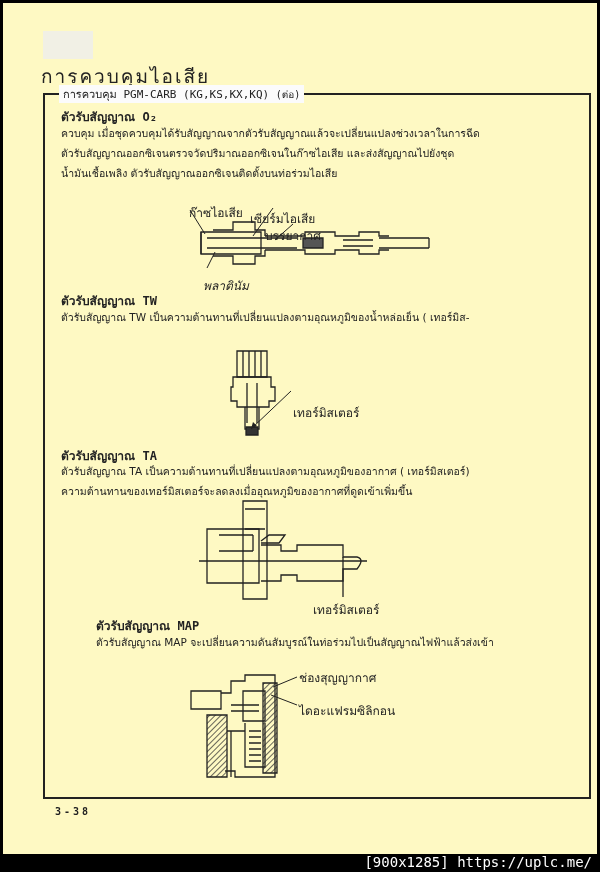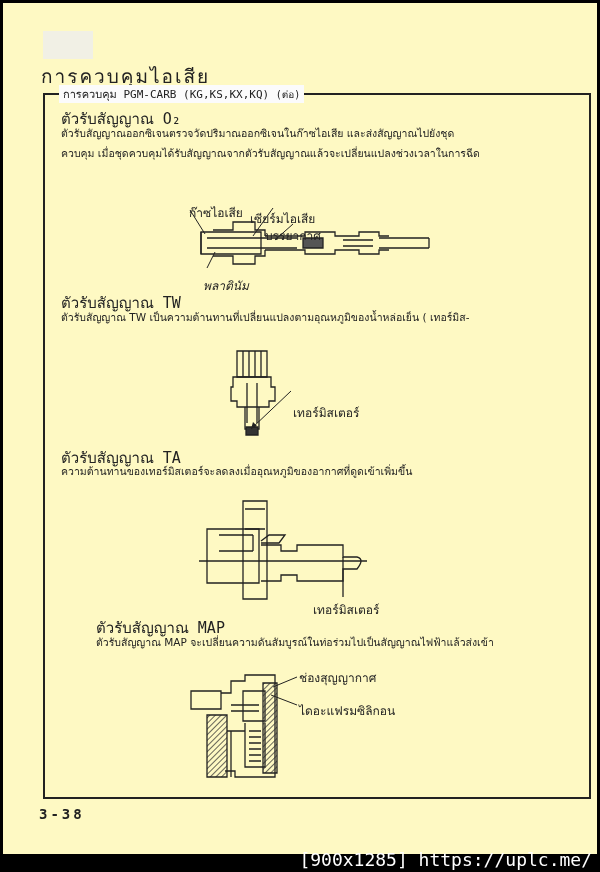--- a/index.html
+++ b/index.html
@@ -22,59 +22,60 @@
     .section-box {
       position: absolute; left: 40px; top: 90px; width: 548px; height: 706px;
       border: 2px solid #222; box-sizing: border-box;
     }
     .box-legend {
       position: absolute; left: 56px; top: 82px; background: #fbfbfb; padding: 0 4px;
       font-family: "DejaVu Sans Mono", monospace; font-size: 11px; color: #222;
     }
     .box-legend .cont { font-size: 10px; }
     .sec-head {
-      position: absolute; font-family: "DejaVu Sans Mono", monospace; font-weight: normal;
-      font-size: 15px; color: #222;
+      position: absolute; font-family: "DejaVu Sans Mono", monospace; font-weight: bold;
+      font-size: 12px; color: #222;
     }
     .para {
       position: absolute; font-size: 10.5px; line-height: 20px; color: #222;
       font-family: "DejaVu Sans", sans-serif; white-space: nowrap;
     }
     .label {
       position: absolute; font-size: 12px; color: #222; white-space: nowrap;
       font-family: "DejaVu Sans", sans-serif;
     }
     .page-number {
-      position: absolute; left: 36px; top: 803px; font-family: "DejaVu Sans Mono", monospace;
-      font-weight: bold; font-size: 14px; letter-spacing: 3px; color: #222;
+      position: absolute; left: 52px; top: 803px; font-family: "DejaVu Sans Mono", monospace;
+      font-weight: bold; font-size: 10px; letter-spacing: 3px; color: #222;
     }
     .watermark {
       position: absolute; right: 8px; bottom: 2px; color: #fff;
-      font-family: "DejaVu Sans Mono", monospace; font-size: 18px;
+      font-family: "DejaVu Sans Mono", monospace; font-size: 14px;
     }
     svg.fig { position: absolute; overflow: visible; }
     svg.fig * { vector-effect: non-scaling-stroke; }
   </style>
 </head>
 <body>
 
 <div class="page">
   <div class="ghost-mark"></div>
   <div class="main-title">การควบคุมไอเสีย</div>
 
   <div class="section-box"></div>
   <div class="box-legend">
     <span>การควบคุม PGM-CARB (KG,KS,KX,KQ)</span>
     <span class="cont">(ต่อ)</span>
   </div>
 
   <div class="sec-head" style="left:58px; top:104px;">ตัวรับสัญญาณ O₂</div>
   <div class="para" style="left:58px; top:120px;">
+    <div>ควบคุม   เมื่อชุดควบคุมได้รับสัญญาณจากตัวรับสัญญาณแล้วจะเปลี่ยนแปลงช่วงเวลาในการฉีด</div>
     <div>ตัวรับสัญญาณออกซิเจนตรวจวัดปริมาณออกซิเจนในก๊าซไอเสีย        และส่งสัญญาณไปยังชุด</div>
-    <div>ควบคุม   เมื่อชุดควบคุมได้รับสัญญาณจากตัวรับสัญญาณแล้วจะเปลี่ยนแปลงช่วงเวลาในการฉีด</div>
+    <div>น้ำมันเชื้อเพลิง  ตัวรับสัญญาณออกซิเจนติดตั้งบนท่อร่วมไอเสีย</div>
   </div>
 
   <svg class="fig" style="left:190px; top:215px;" width="250" height="50" viewBox="0 0 250 50">
     <g fill="none" stroke="#222" stroke-width="1.3">
       <rect x="8" y="14" width="60" height="22"></rect>
       <path d="M8 14 v22"></path>
       <path d="M20 12 h20 v-8 h22 v8 h10 v6"></path>
       <path d="M20 38 h20 v8 h22 v-8 h10 v-6"></path>
       <path d="M72 18 h40 v-4 h30 v4 h24 v-4 h20 v4 h10"></path>
       <path d="M72 32 h40 v4 h30 v-4 h24 v4 h20 v-4 h10"></path>
@@ -111,20 +112,21 @@
     </g>
   </svg>
   <svg class="fig" style="left:240px; top:380px;" width="60" height="50" viewBox="0 0 60 50">
     <line x1="48" y1="8" x2="8" y2="46" stroke="#222" stroke-width="1"></line>
     <polygon points="8,46 10,39 14,43" fill="#222"></polygon>
   </svg>
   <div class="label" style="left:290px; top:400px;">เทอร์มิสเตอร์</div>
 
   <div class="sec-head" style="left:58px; top:443px;">ตัวรับสัญญาณ TA</div>
   <div class="para" style="left:58px; top:458px;">
+    <div>ตัวรับสัญญาณ  TA   เป็นความต้านทานที่เปลี่ยนแปลงตามอุณหภูมิของอากาศ  ( เทอร์มิสเตอร์)</div>
     <div>ความต้านทานของเทอร์มิสเตอร์จะลดลงเมื่ออุณหภูมิของอากาศที่ดูดเข้าเพิ่มขึ้น</div>
   </div>
 
   <svg class="fig" style="left:196px; top:496px;" width="170" height="100" viewBox="0 0 170 100">
     <g fill="none" stroke="#222" stroke-width="1.3">
       <path d="M8 30 h52 v54 h-52 z"></path>
       <path d="M20 36 h34 M20 52 h34 M54 36 v16"></path>
       <rect x="44" y="2" width="24" height="98"></rect>
       <path d="M46 10 h20 M46 30 h20"></path>
       <path d="M62 46 h20 v6 h16 v-6 h46 v12 h14 q8 2 0 12 h-14 v12 h-46 v-6 h-16 v6 h-20"></path>

